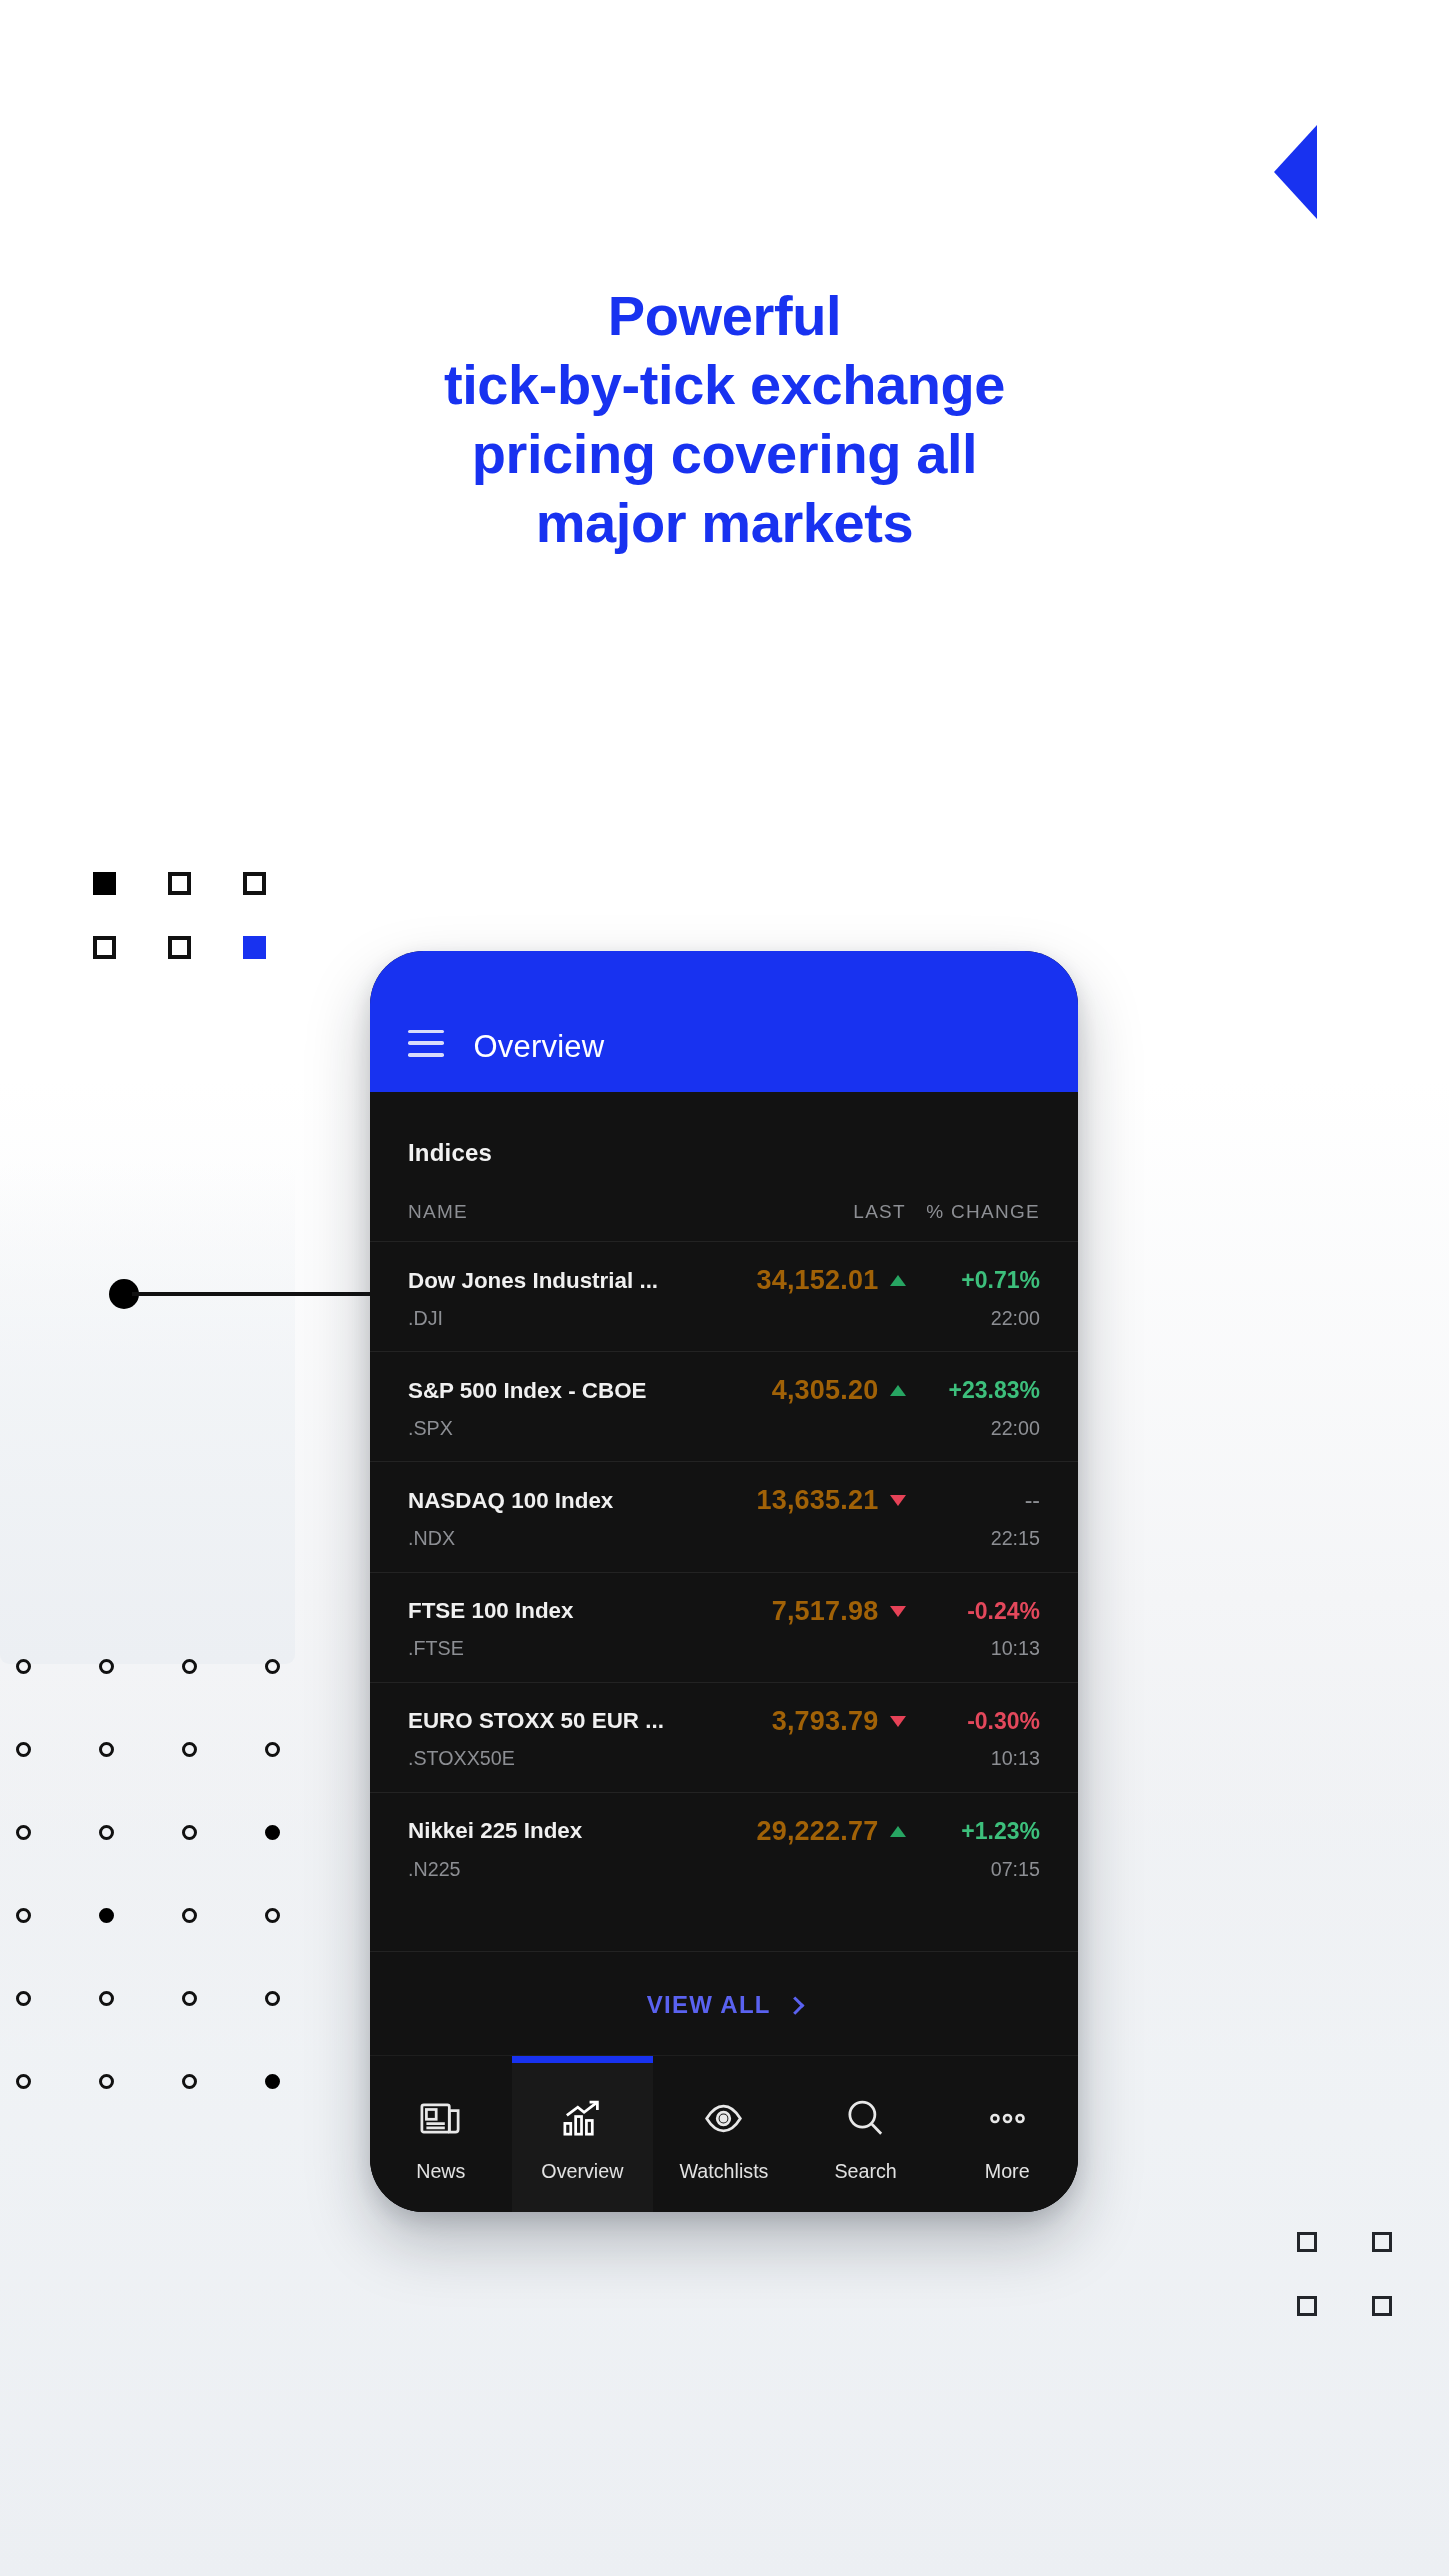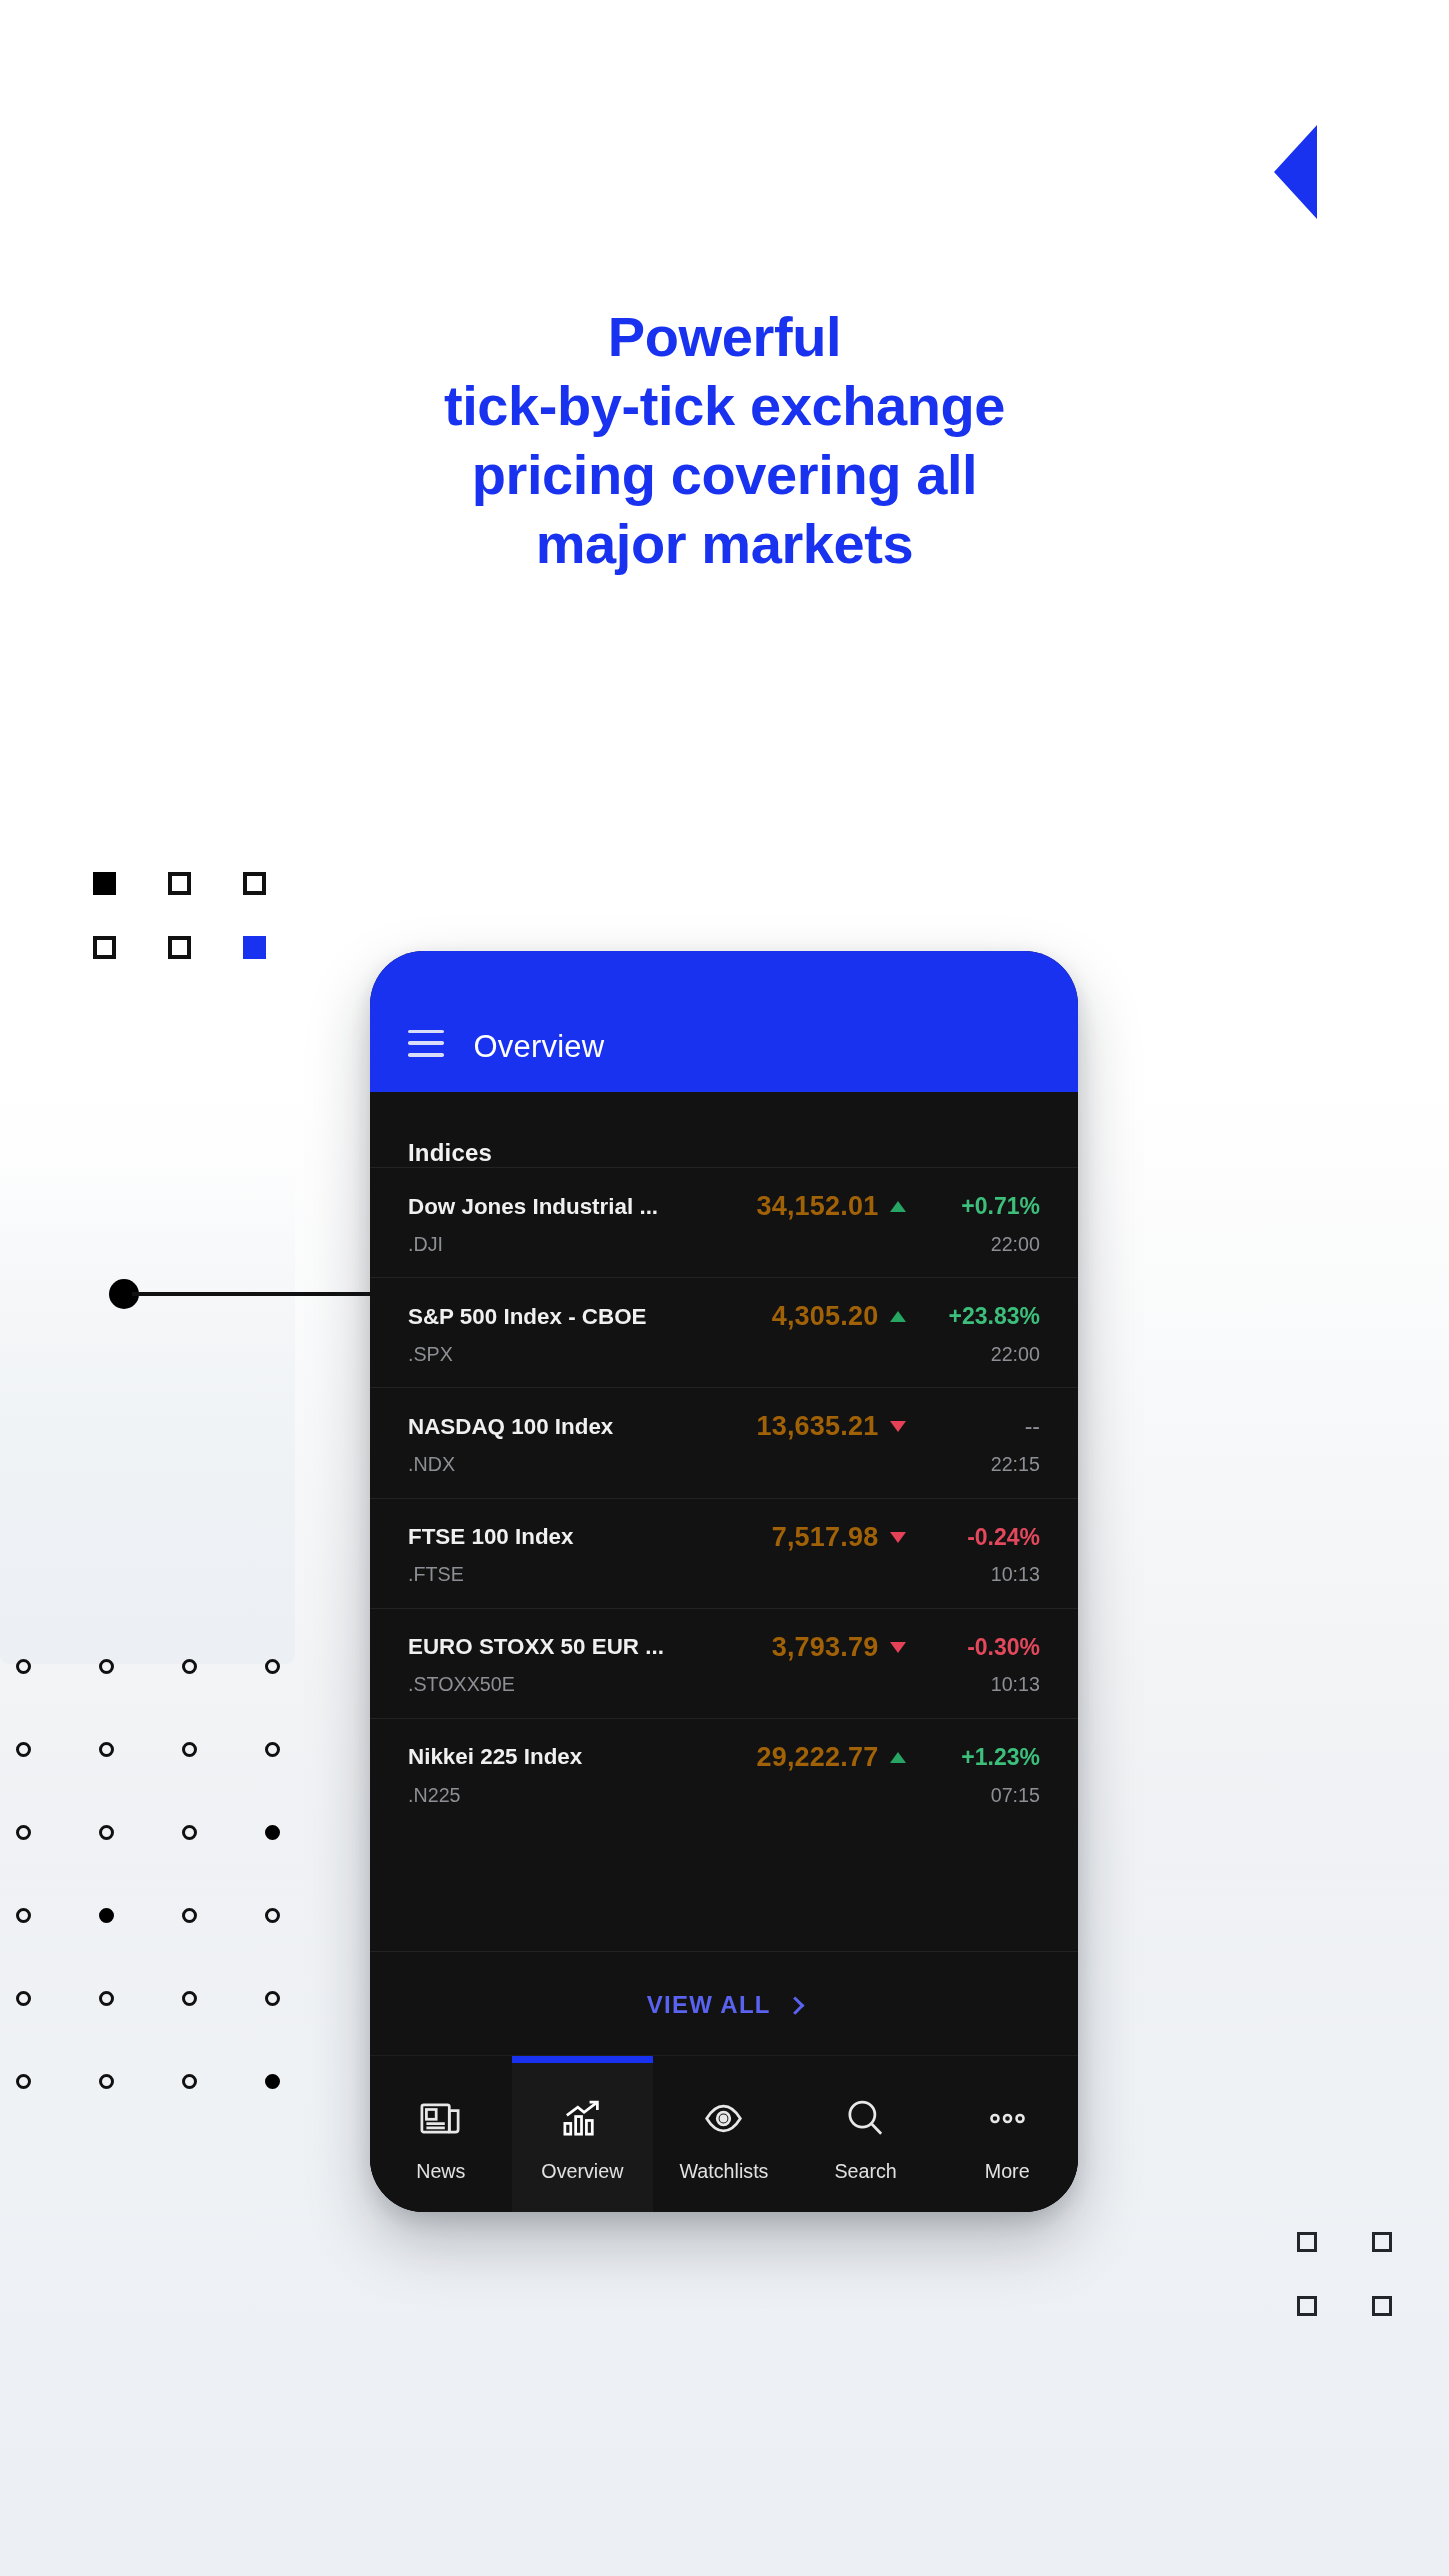--- a/index.html
+++ b/index.html
@@ -248,21 +248,21 @@
 </head>
 <body>
 
 <div id="stage">
 
   <div class="soft-panel" style="left:0; top:1163px; width:295px; height:501px; border-radius:9px;"></div>
   <div class="soft-panel" style="left:0; top:1664px; width:1449px; height:912px;"></div>
 
   <div class="play-triangle" style="left:1274px; top:125px;"></div>
 
-  <div class="headline" style="top:282px;margin-top:21px;">
+  <div class="headline" style="top:282px;">
     <span class="l">Powerful</span>
     <span class="l">tick-by-tick exchange</span>
     <span class="l">pricing covering all</span>
     <span class="l">major markets</span>
   </div>
 
   <div class="sq-grid" style="left:93px; top:872px; grid-template-columns:repeat(3,75px); grid-template-rows:repeat(2,64px);">
     <div class="sq filled-black"></div>
     <div class="sq"></div>
     <div class="sq"></div>
@@ -321,20 +321,25 @@
           <span></span>
           <span></span>
       </div>
       <div class="phone-title">Overview</div>
     </div>
 
     <div class="phone-body">
 
       <div class="section-title">Indices</div>
 
+      <div class="table-head">
+        <div class="th-name">NAME</div>
+        <div class="th-last">LAST</div>
+        <div class="th-chg">% CHANGE</div>
+      </div>
 
       <div class="rows">
 
         <div class="row">
           <div class="row-top">
             <div class="r-name">Dow Jones Industrial ...</div>
             <div class="r-last">
               <span>34,152.01</span>
               <span class="tri up"></span>
             </div>

